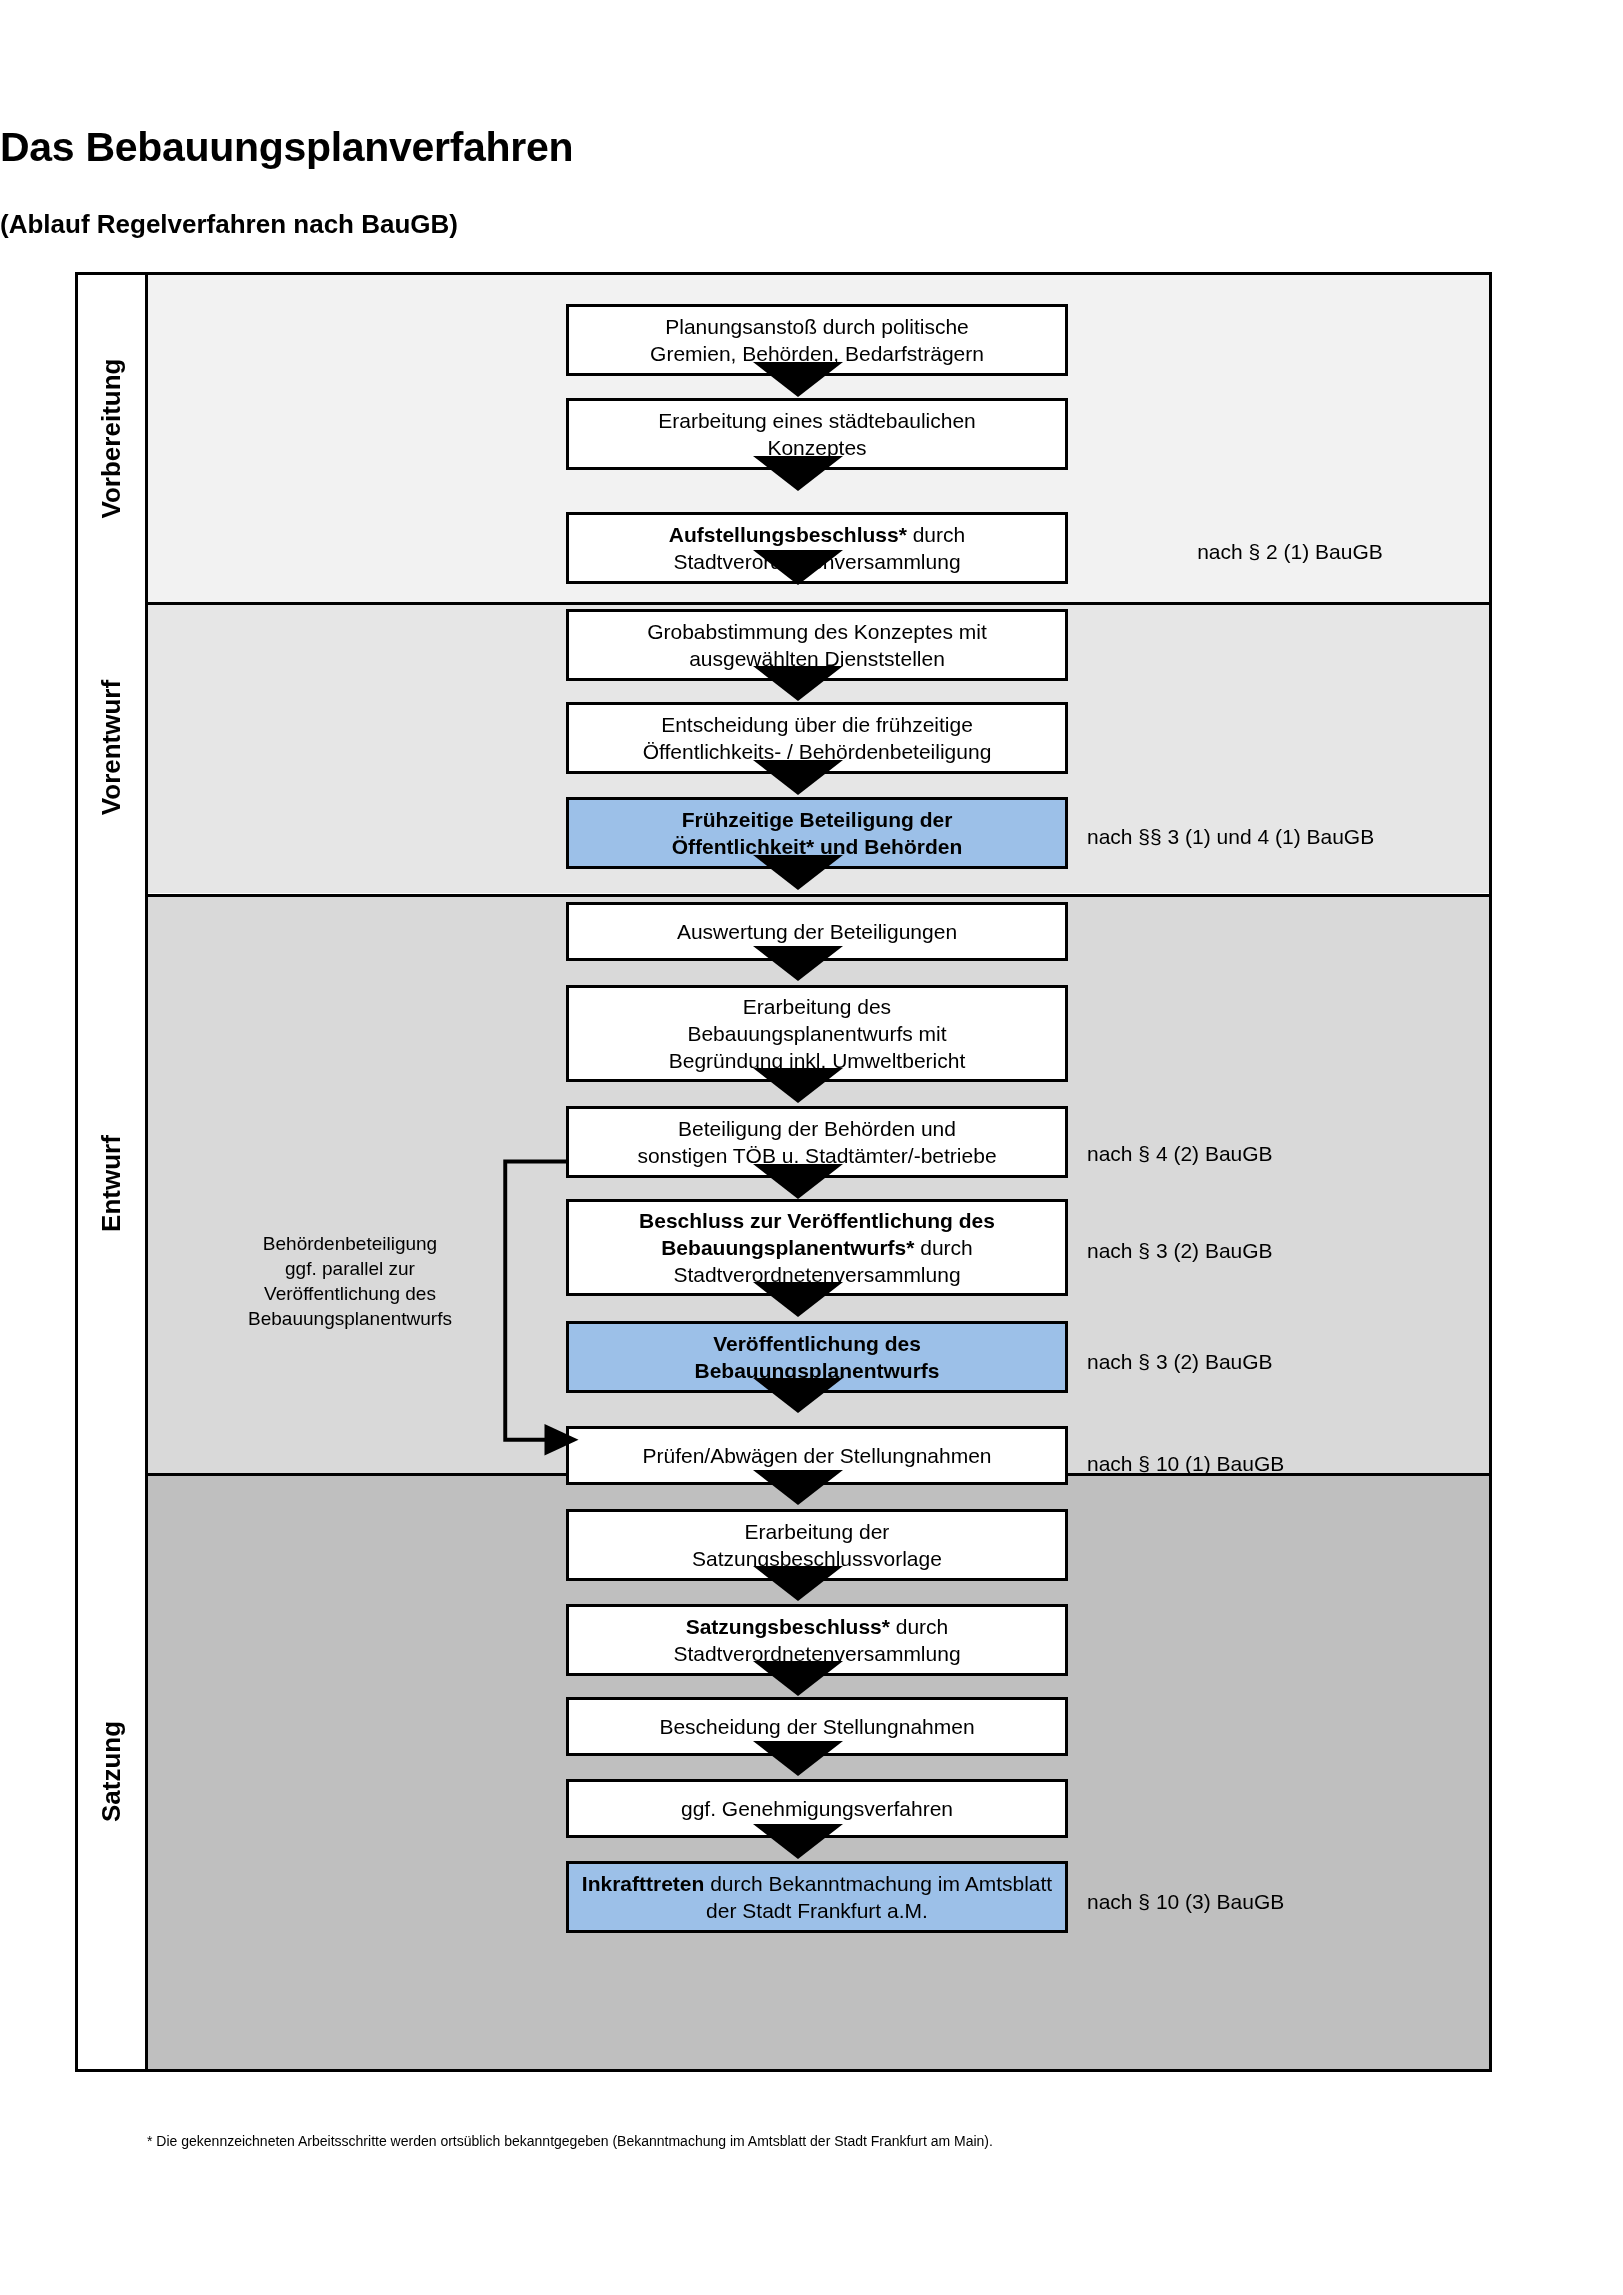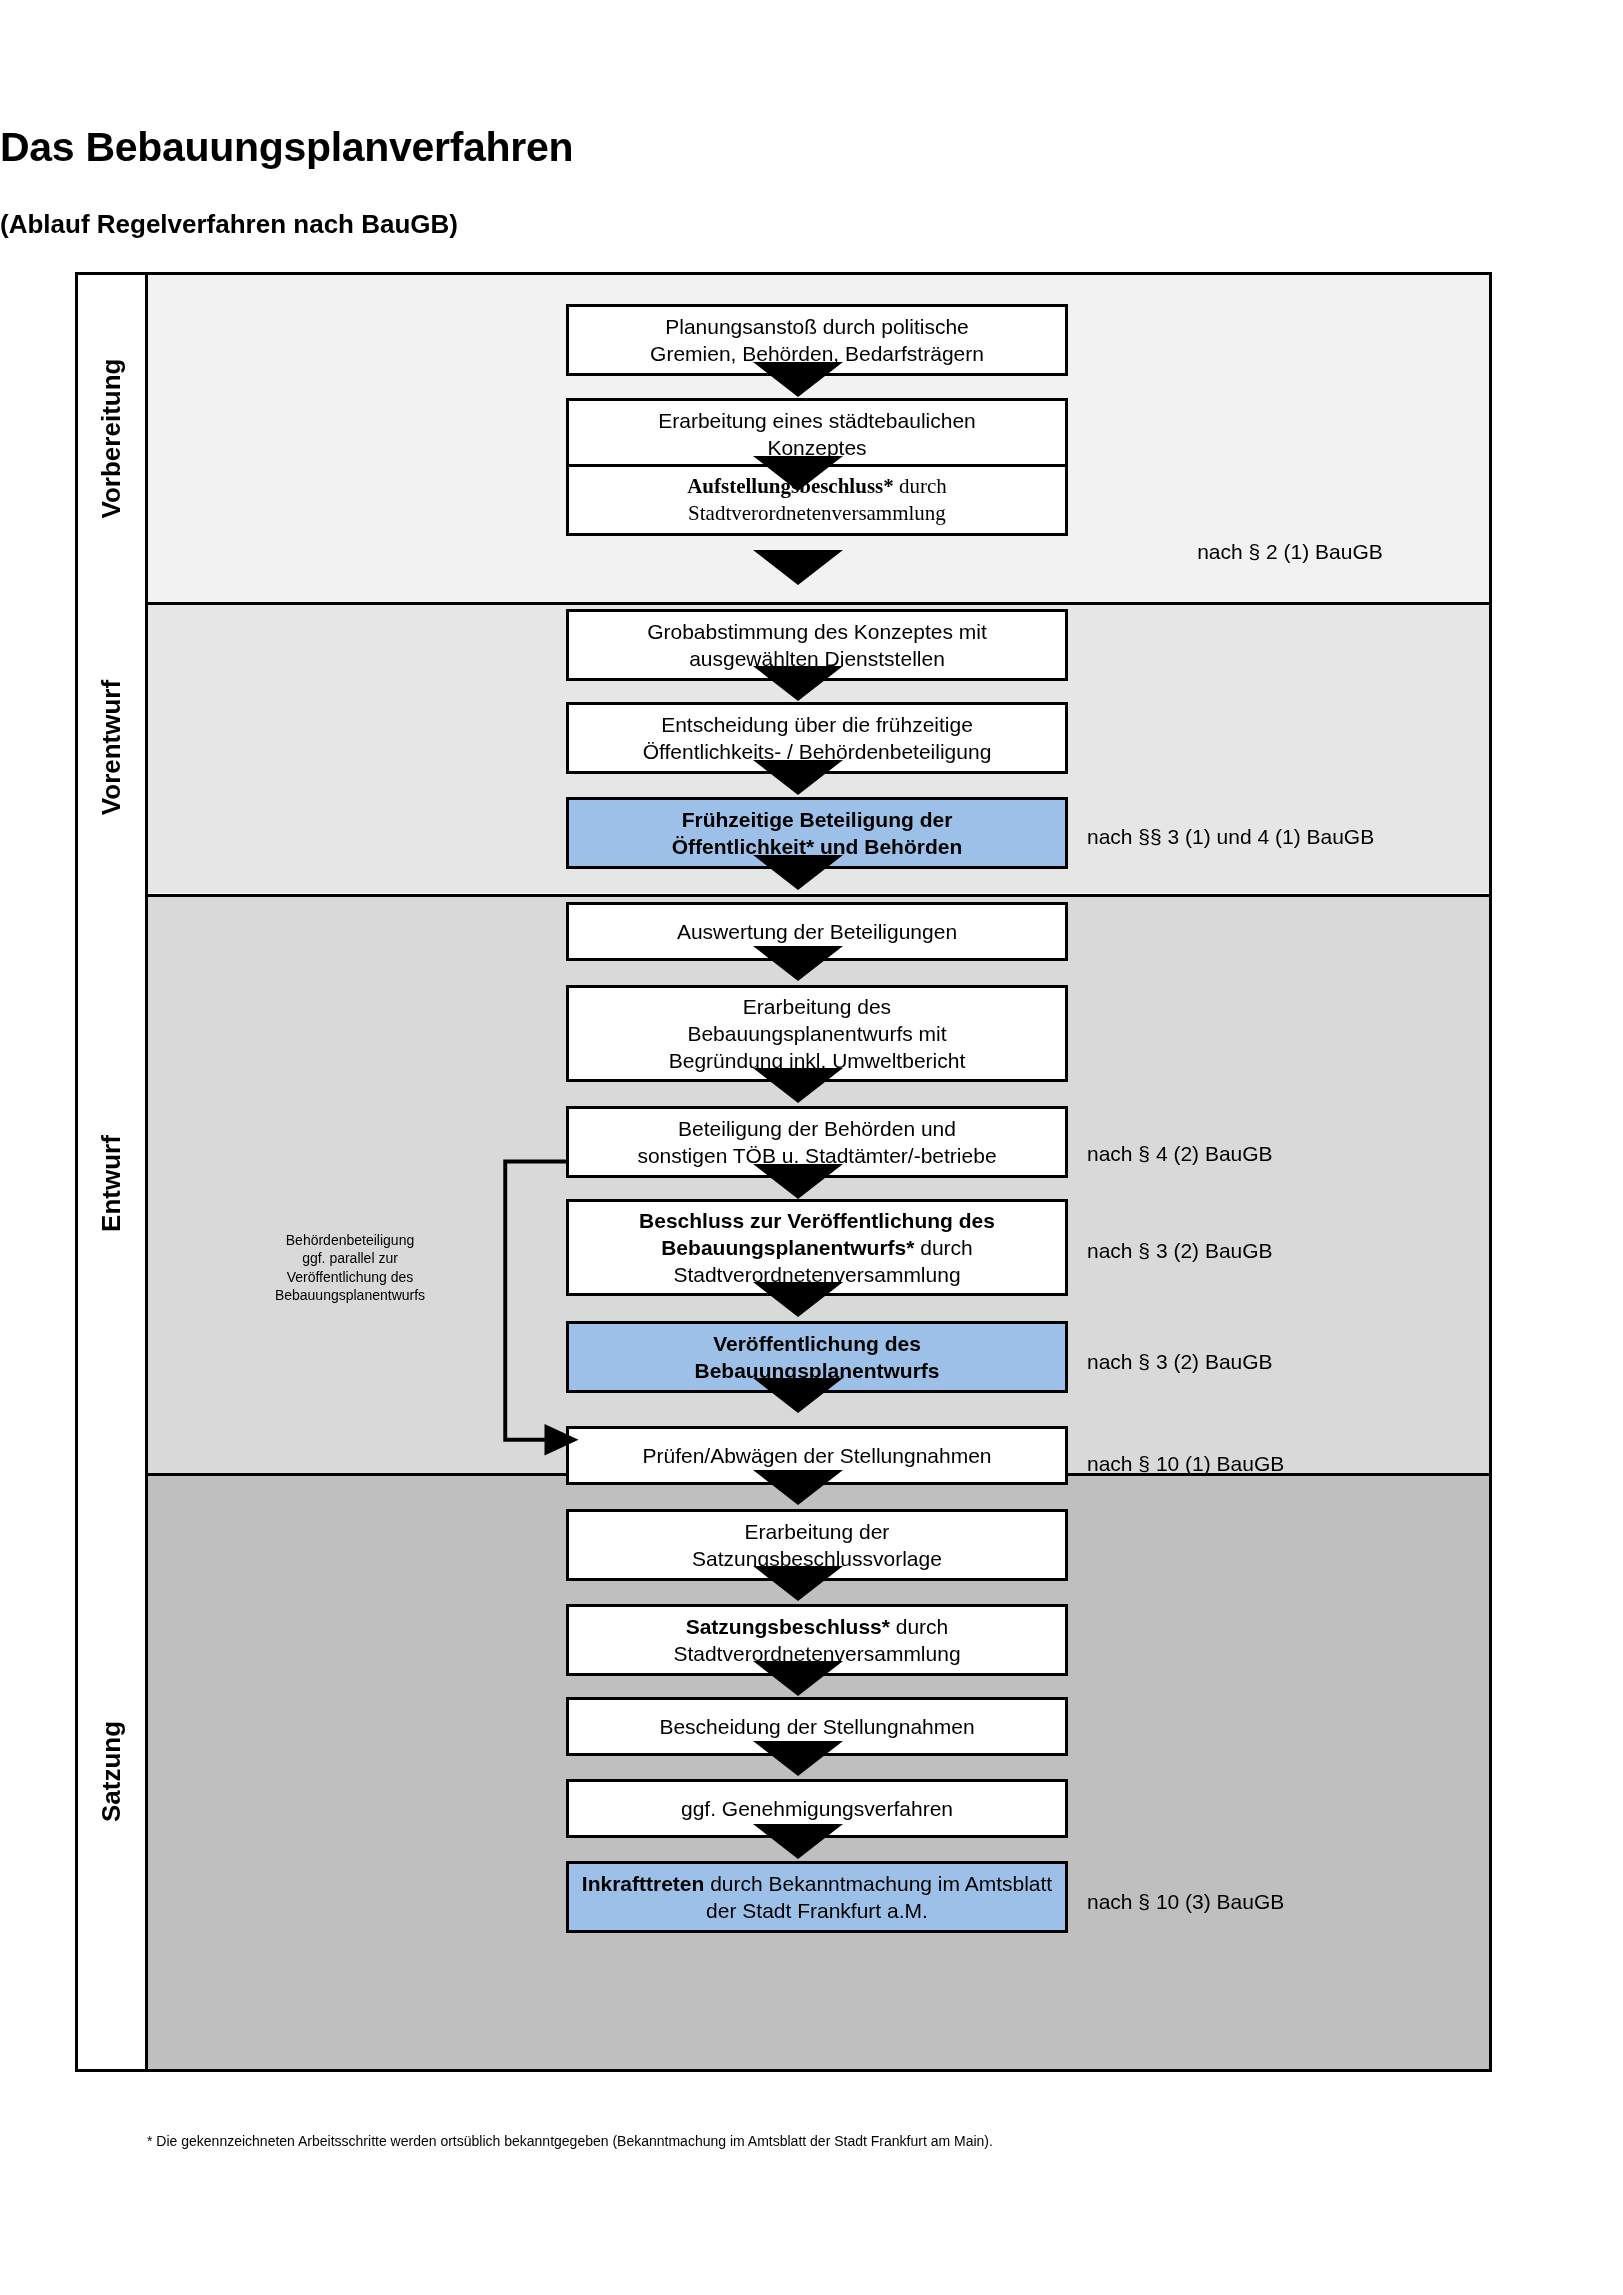--- a/index.html
+++ b/index.html
@@ -92,21 +92,21 @@
     left:1087px; width:406px;
     font-size:21px;
     text-align:left;
     z-index:4;
   }
 
   
   #sidenote{
     position:absolute;
     left:160px; top:1231px; width:380px;
-    font-size:14px; line-height:1.32;
+    font-size:19px; line-height:1.32;
     text-align:center;
     z-index:4;
   }
 
   
   #bracket{ position:absolute; left:0; top:0; width:1623px; height:2295px;
             pointer-events:none; z-index:4; }
 
   
   #footnote{
@@ -167,21 +167,21 @@
       </div>
     </div>
     <div class="arrow" style="top: 362px;"></div>
     <div class="fbox" style="top: 398px; height: 72px;">
       <div>
         <span class="t">Erarbeitung eines städtebaulichen</span>
         <span class="t">Konzeptes</span>
       </div>
     </div>
     <div class="arrow" style="top: 456px;"></div>
-    <div class="fbox" style="top: 464px; height: 72px; font-family: Liberation Serif, serif;">
+    <div class="fbox" style="top: 512px; height: 72px;">
       <div><b>Aufstellungsbeschluss*</b><span> durch Stadtverordnetenversammlung</span></div>
     </div>
     <div class="arrow" style="top: 550px;"></div>
     <div class="fbox" style="top: 609px; height: 72px;">
       <div>
         <span class="t">Grobabstimmung des Konzeptes mit</span>
         <span class="t">ausgewählten Dienststellen</span>
       </div>
     </div>
     <div class="arrow" style="top: 666px;"></div>

